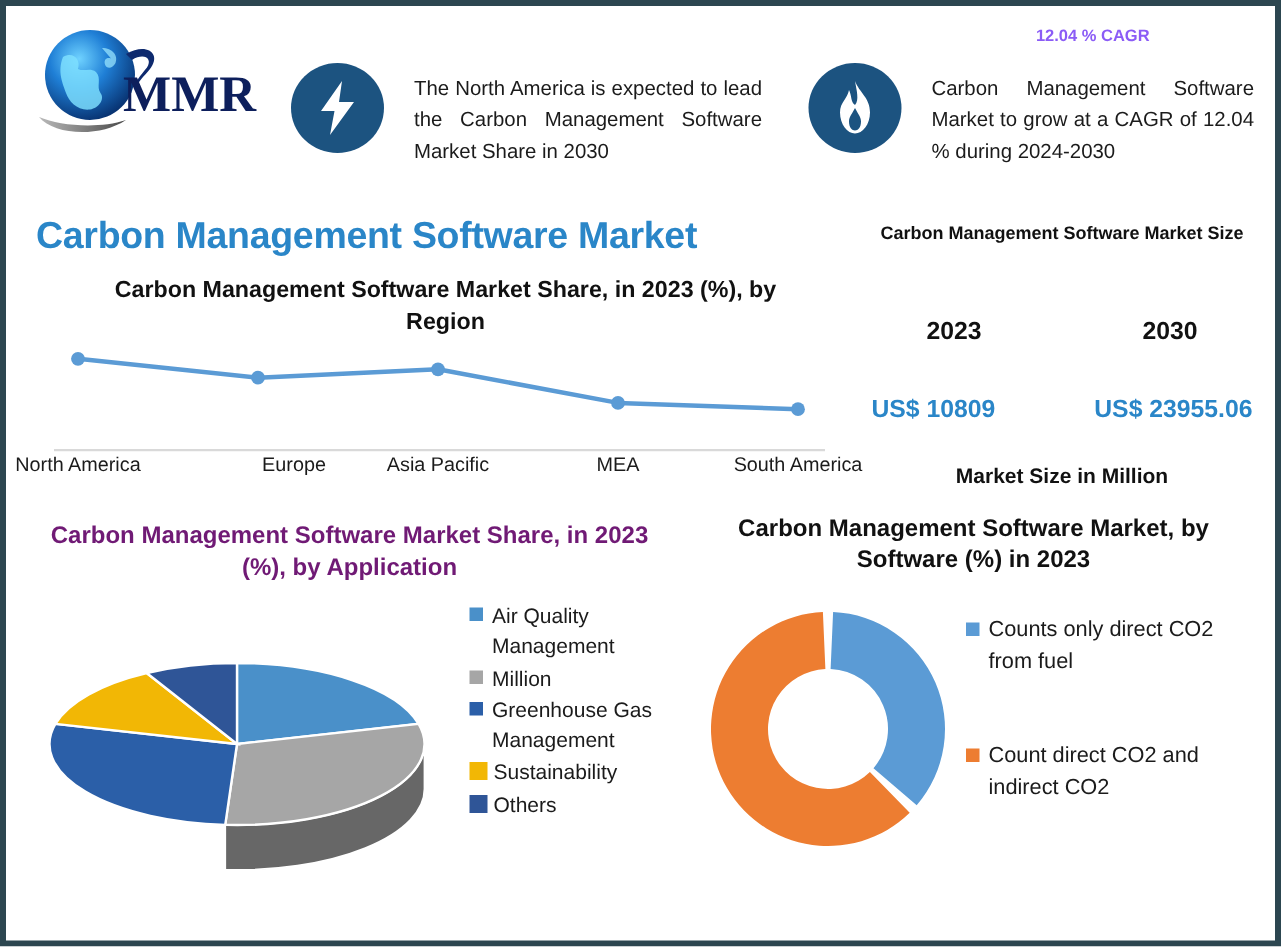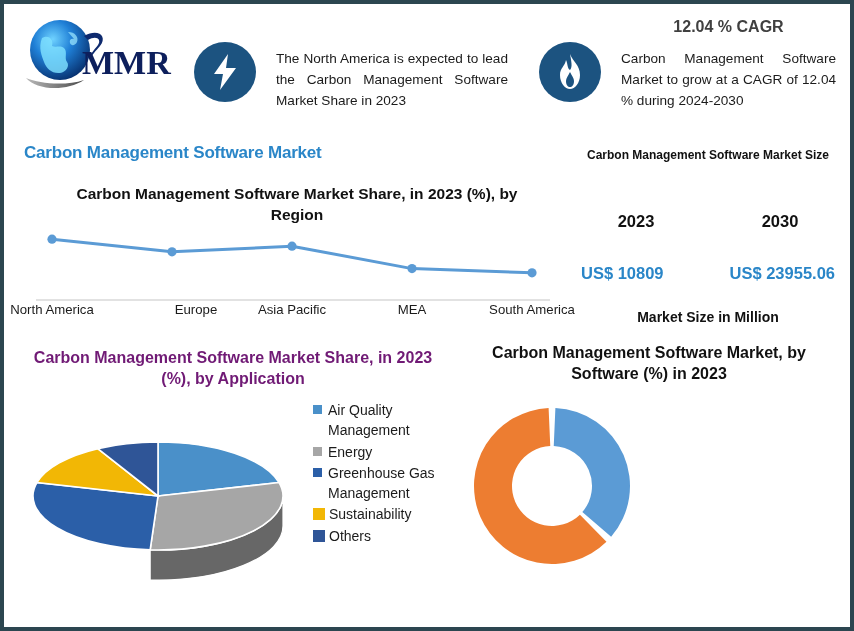--- a/index.html
+++ b/index.html
@@ -63,32 +63,32 @@
   .hdr-text-1 {
     left: 272px; top: 44px; width: 232px;
   }
   .hdr-text-2 {
     left: 617px; top: 44px; width: 215px;
   }
   .cagr-label {
     position: absolute;
     left: 617px; top: 14px;
     width: 215px;
-    font-size: 16px;
-    font-weight: bold;
-    color: #404040;
+    font-size: 11px;
+    font-weight: bold;
+    color: #8b5cf6;
     text-align: center;
   }
 
   
   .main-title {
     position: absolute;
     left: 20px; top: 139px;
     width: 515px;
-    font-size: 17px;
+    font-size: 25px;
     font-weight: bold;
     color: #2a86c8;
     letter-spacing: -0.2px;
     white-space: nowrap;
   }
 
   
   .line-panel {
     position: absolute;
     left: 18px; top: 180px;
@@ -303,21 +303,21 @@
         <text x="60" y="62" font-family="'Liberation Serif', serif" font-size="34" font-weight="bold" fill="#0d1f5c">MMR</text>
       </svg>
     </div>
 
     <div class="badge-icon bolt-badge" style="background: rgb(28, 83, 128);">
       <svg width="28" height="36" viewBox="0 0 28 36" aria-hidden="true">
         <polygon points="17,0 3,20 12,20 9,36 25,14 15,14" fill="#ffffff"></polygon>
       </svg>
     </div>
 
-    <div class="hdr-text hdr-text-1">The North America is expected to lead the Carbon Management Software Market Share in 2023</div>
+    <div class="hdr-text hdr-text-1">The North America is expected to lead the Carbon Management Software Market Share in 2030</div>
 
     <div class="cagr-label">12.04 % CAGR</div>
 
     <div class="badge-icon flame-badge" style="background: rgb(28, 83, 128);">
       <svg width="26" height="36" viewBox="0 0 26 36" aria-hidden="true">
         <path d="M13 0 C 16 8 23 11 23 21 C 23 29 18 35 13 35 C 8 35 3 29 3 21
                  C 3 14 8 12 9 6 C 11 10 10 14 13 16 C 16 13 14 6 13 0 Z" fill="#ffffff"></path>
         <path d="M13 18 C 15 22 17 24 17 27 C 17 31 15 33 13 33 C 11 33 9 31 9 27
                  C 9 24 11 22 13 18 Z" fill="#1c5380"></path>
       </svg>
@@ -383,21 +383,21 @@
         </g>
     </svg>
 
     <div class="pie-legend" id="pie-legend">
         <div class="lg-row">
           <span class="lg-sw" style="background: rgb(74, 144, 201);"></span>
           <span class="lg-label">Air Quality Management</span>
         </div>
         <div class="lg-row">
           <span class="lg-sw" style="background: rgb(166, 166, 166);"></span>
-          <span class="lg-label">Energy</span>
+          <span class="lg-label">Million</span>
         </div>
         <div class="lg-row">
           <span class="lg-sw" style="background: rgb(43, 95, 168);"></span>
           <span class="lg-label">Greenhouse Gas Management</span>
         </div>
         <div class="lg-row">
           <span class="lg-sw big" style="background: rgb(242, 183, 5);"></span>
           <span class="lg-label">Sustainability</span>
         </div>
         <div class="lg-row">
@@ -412,15 +412,25 @@
 
     <svg class="donut-svg" width="165" height="165" viewBox="0 0 165 165">
       <g id="donut-arcs">
           <path d="M 85.40231221449622 4.074238716615085 A 78 78 0 0 1 141.1344782234169 132.8636754987706
        L 112.32537344790609 108.08393615321567 A 40 40 0 0 0 83.74477549461345 42.03807113672569 Z" fill="#5b9bd5"></path>
           <path d="M 136.47639226361846 137.82403322889138 A 78 78 0 1 1 78.59768778550378 4.074238716615085
        L 80.25522450538655 42.03807113672569 A 40 40 0 1 0 109.93661141724024 110.62770934814944 Z" fill="#ed7d31"></path>
         </g>
     </svg>
 
+    <div class="donut-legend" id="donut-legend">
+        <div class="lg-row">
+          <span class="lg-sw" style="background: rgb(91, 155, 213);"></span>
+          <span class="lg-label">Counts only direct CO2 from fuel</span>
+        </div>
+        <div class="lg-row">
+          <span class="lg-sw" style="background: rgb(237, 125, 49);"></span>
+          <span class="lg-label">Count direct CO2 and indirect CO2</span>
+        </div>
+      </div>
   </div>
 
 </div>
 
 </body></html>

